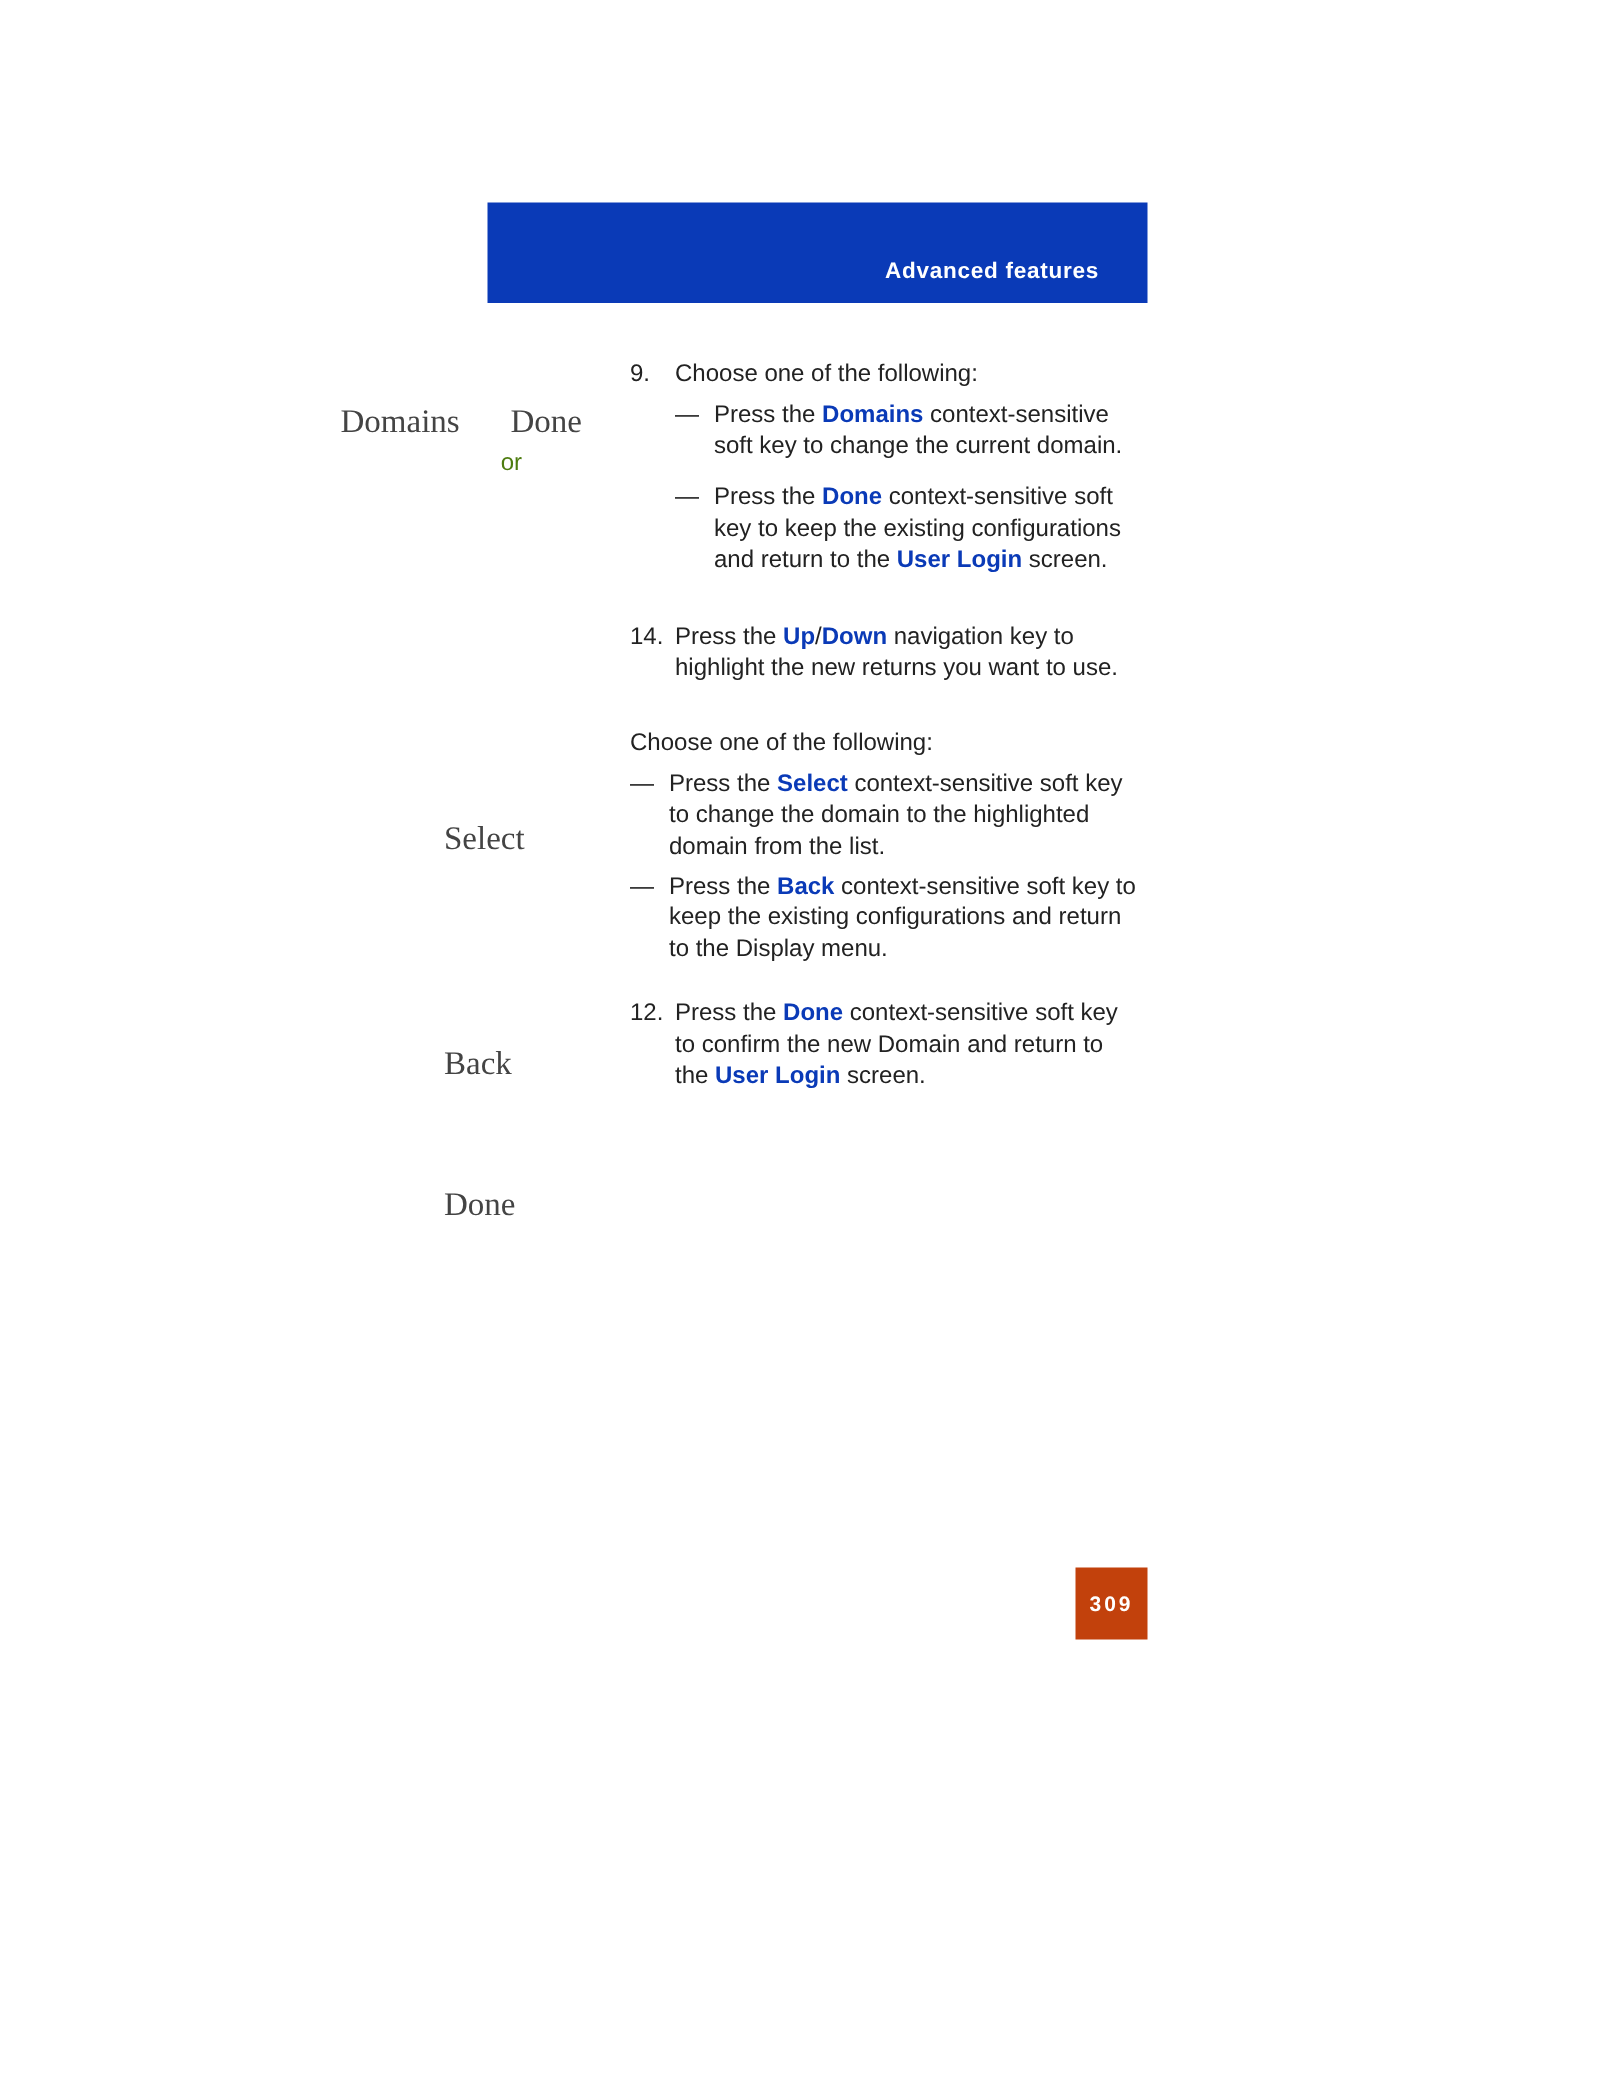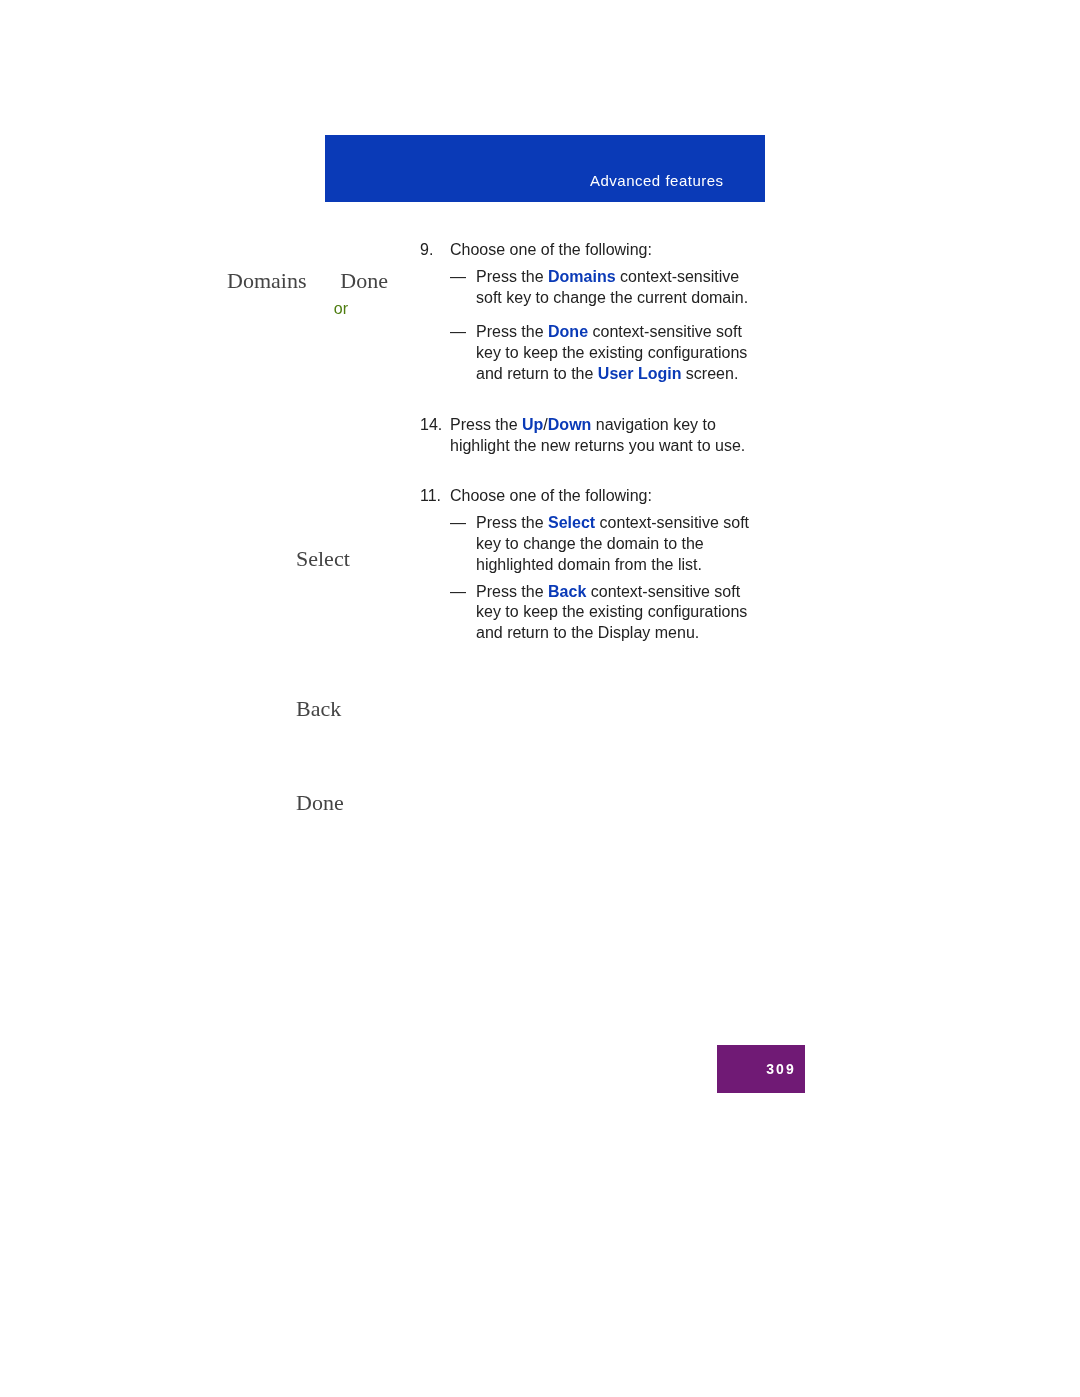--- a/index.html
+++ b/index.html
@@ -22,21 +22,21 @@
     top: 135px;
     width: 440px;
     height: 67px;
     background: #0a3ab7;
   }
   .header-title {
     position: absolute;
     left: 590px;
     top: 172px;
     color: #fff;
-    font-weight: normal;
+    font-weight: bold;
     font-size: 15px;
     letter-spacing: 0.5px;
   }
   .left-col {
     position: absolute;
     left: 225px;
     top: 268px;
     width: 165px;
     font-family: "Times New Roman", Times, serif;
     font-size: 22px;
@@ -91,29 +91,28 @@
     flex: 1;
   }
   .para { margin-top: 14px; }
   .blue { color: #0a3ab7; font-weight: bold; }
   .page-num {
     position: absolute;
     left: 717px;
     top: 1045px;
     width: 48px;
     height: 48px;
-    background: #701a75;
+    background: #c2410c;
     color: #fff;
     font-weight: bold;
     font-size: 14px;
     letter-spacing: 2px;
     display: flex;
     align-items: center;
     justify-content: center;
-    padding-left: 40px;
   }
 </style>
 </head>
 <body>
 
 <div class="page">
 
   <div class="header-band"></div>
   <div class="header-title">Advanced features</div>
 
@@ -150,37 +149,42 @@
     </div>
 
     <div class="step" style="margin-top:30px;">
       <div class="step-num">14.</div>
       <div class="step-body">
         <span>Press the </span><span class="blue">Up</span><span>/</span><span class="blue">Down</span><span> navigation key to highlight the new returns you want to use.</span>
       </div>
     </div>
 
     <div class="step" style="margin-top:30px;">
-      <div class="step-num">11.</div>
       <div class="step-body">
         <div>Choose one of the following:</div>
         <div class="sub">
           <div class="sub-dash">—</div>
           <div class="sub-body">
             <span>Press the </span><span class="blue">Select</span><span> context-sensitive soft key to change the domain to the highlighted domain from the list.</span>
           </div>
         </div>
         <div class="sub">
           <div class="sub-dash">—</div>
           <div class="sub-body">
             <span>Press the </span><span class="blue">Back</span><span> context-sensitive soft key to keep the existing configurations and return to the Display menu.</span>
           </div>
         </div>
       </div>
     </div>
 
+    <div class="step" style="margin-top:22px;">
+      <div class="step-num">12.</div>
+      <div class="step-body">
+        <span>Press the </span><span class="blue">Done</span><span> context-sensitive soft key to confirm the new Domain and return to the </span><span class="blue">User Login</span><span> screen.</span>
+      </div>
+    </div>
 
 
   </div>
 
   <div class="page-num">309</div>
 
 </div>
 
 </body></html>

